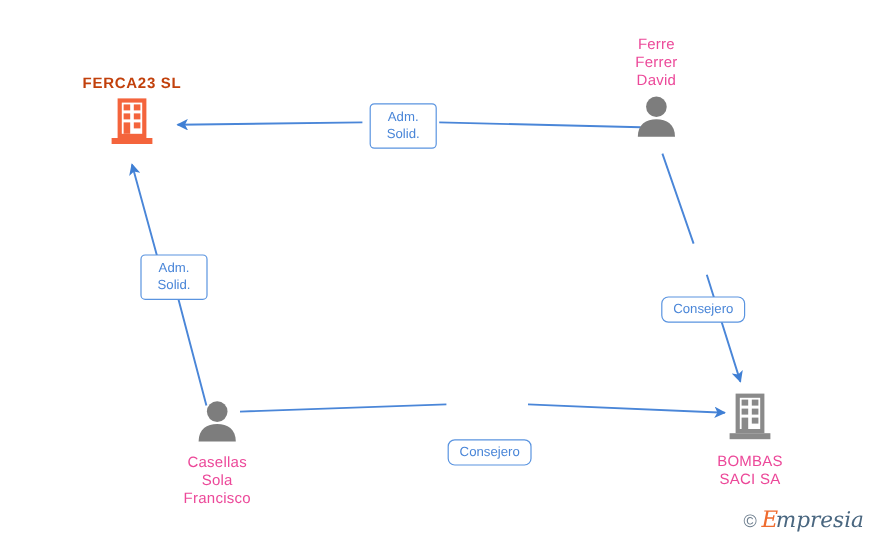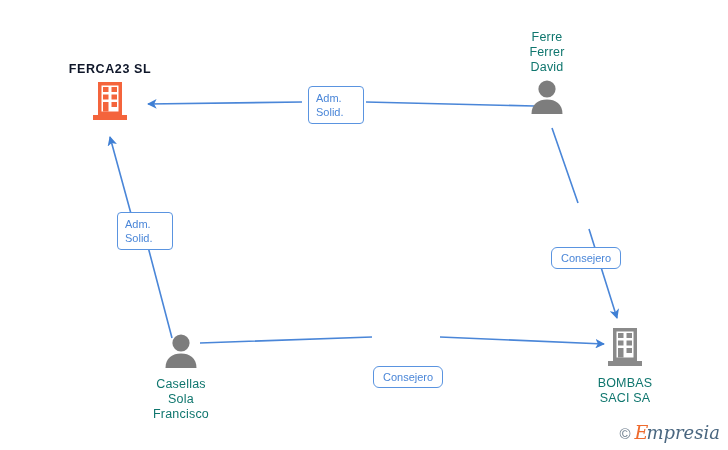--- a/index.html
+++ b/index.html
@@ -22,45 +22,45 @@
     left: 0;
     top: 0;
     width: 728px;
     height: 450px;
   }
   .node {
     position: absolute;
     text-align: center;
   }
   .node-label {
-    color: #0f766e;
+    color: #ec4899;
     font-size: 12.5px;
     line-height: 15px;
     white-space: pre-line;
     letter-spacing: 0.2px;
   }
   .node-label.company-main {
-    color: #0f172a;
+    color: #c2410c;
     font-weight: bold;
     font-size: 12.5px;
     letter-spacing: 0.6px;
   }
   .icon-wrap {
     display: block;
     margin: 0 auto;
   }
   .edge-label {
     position: absolute;
     border: 1px solid #5a94e0;
     border-radius: 4px;
     background: #ffffff;
     color: #4a86d8;
     font-size: 11px;
     line-height: 14px;
-    text-align: left;
+    text-align: center;
     padding: 4px 7px;
     white-space: pre-line;
     box-sizing: border-box;
   }
   .edge-label.one-line {
     border-radius: 6px;
     padding: 3px 9px;
     margin-top: 40px;
   }
   .watermark {

